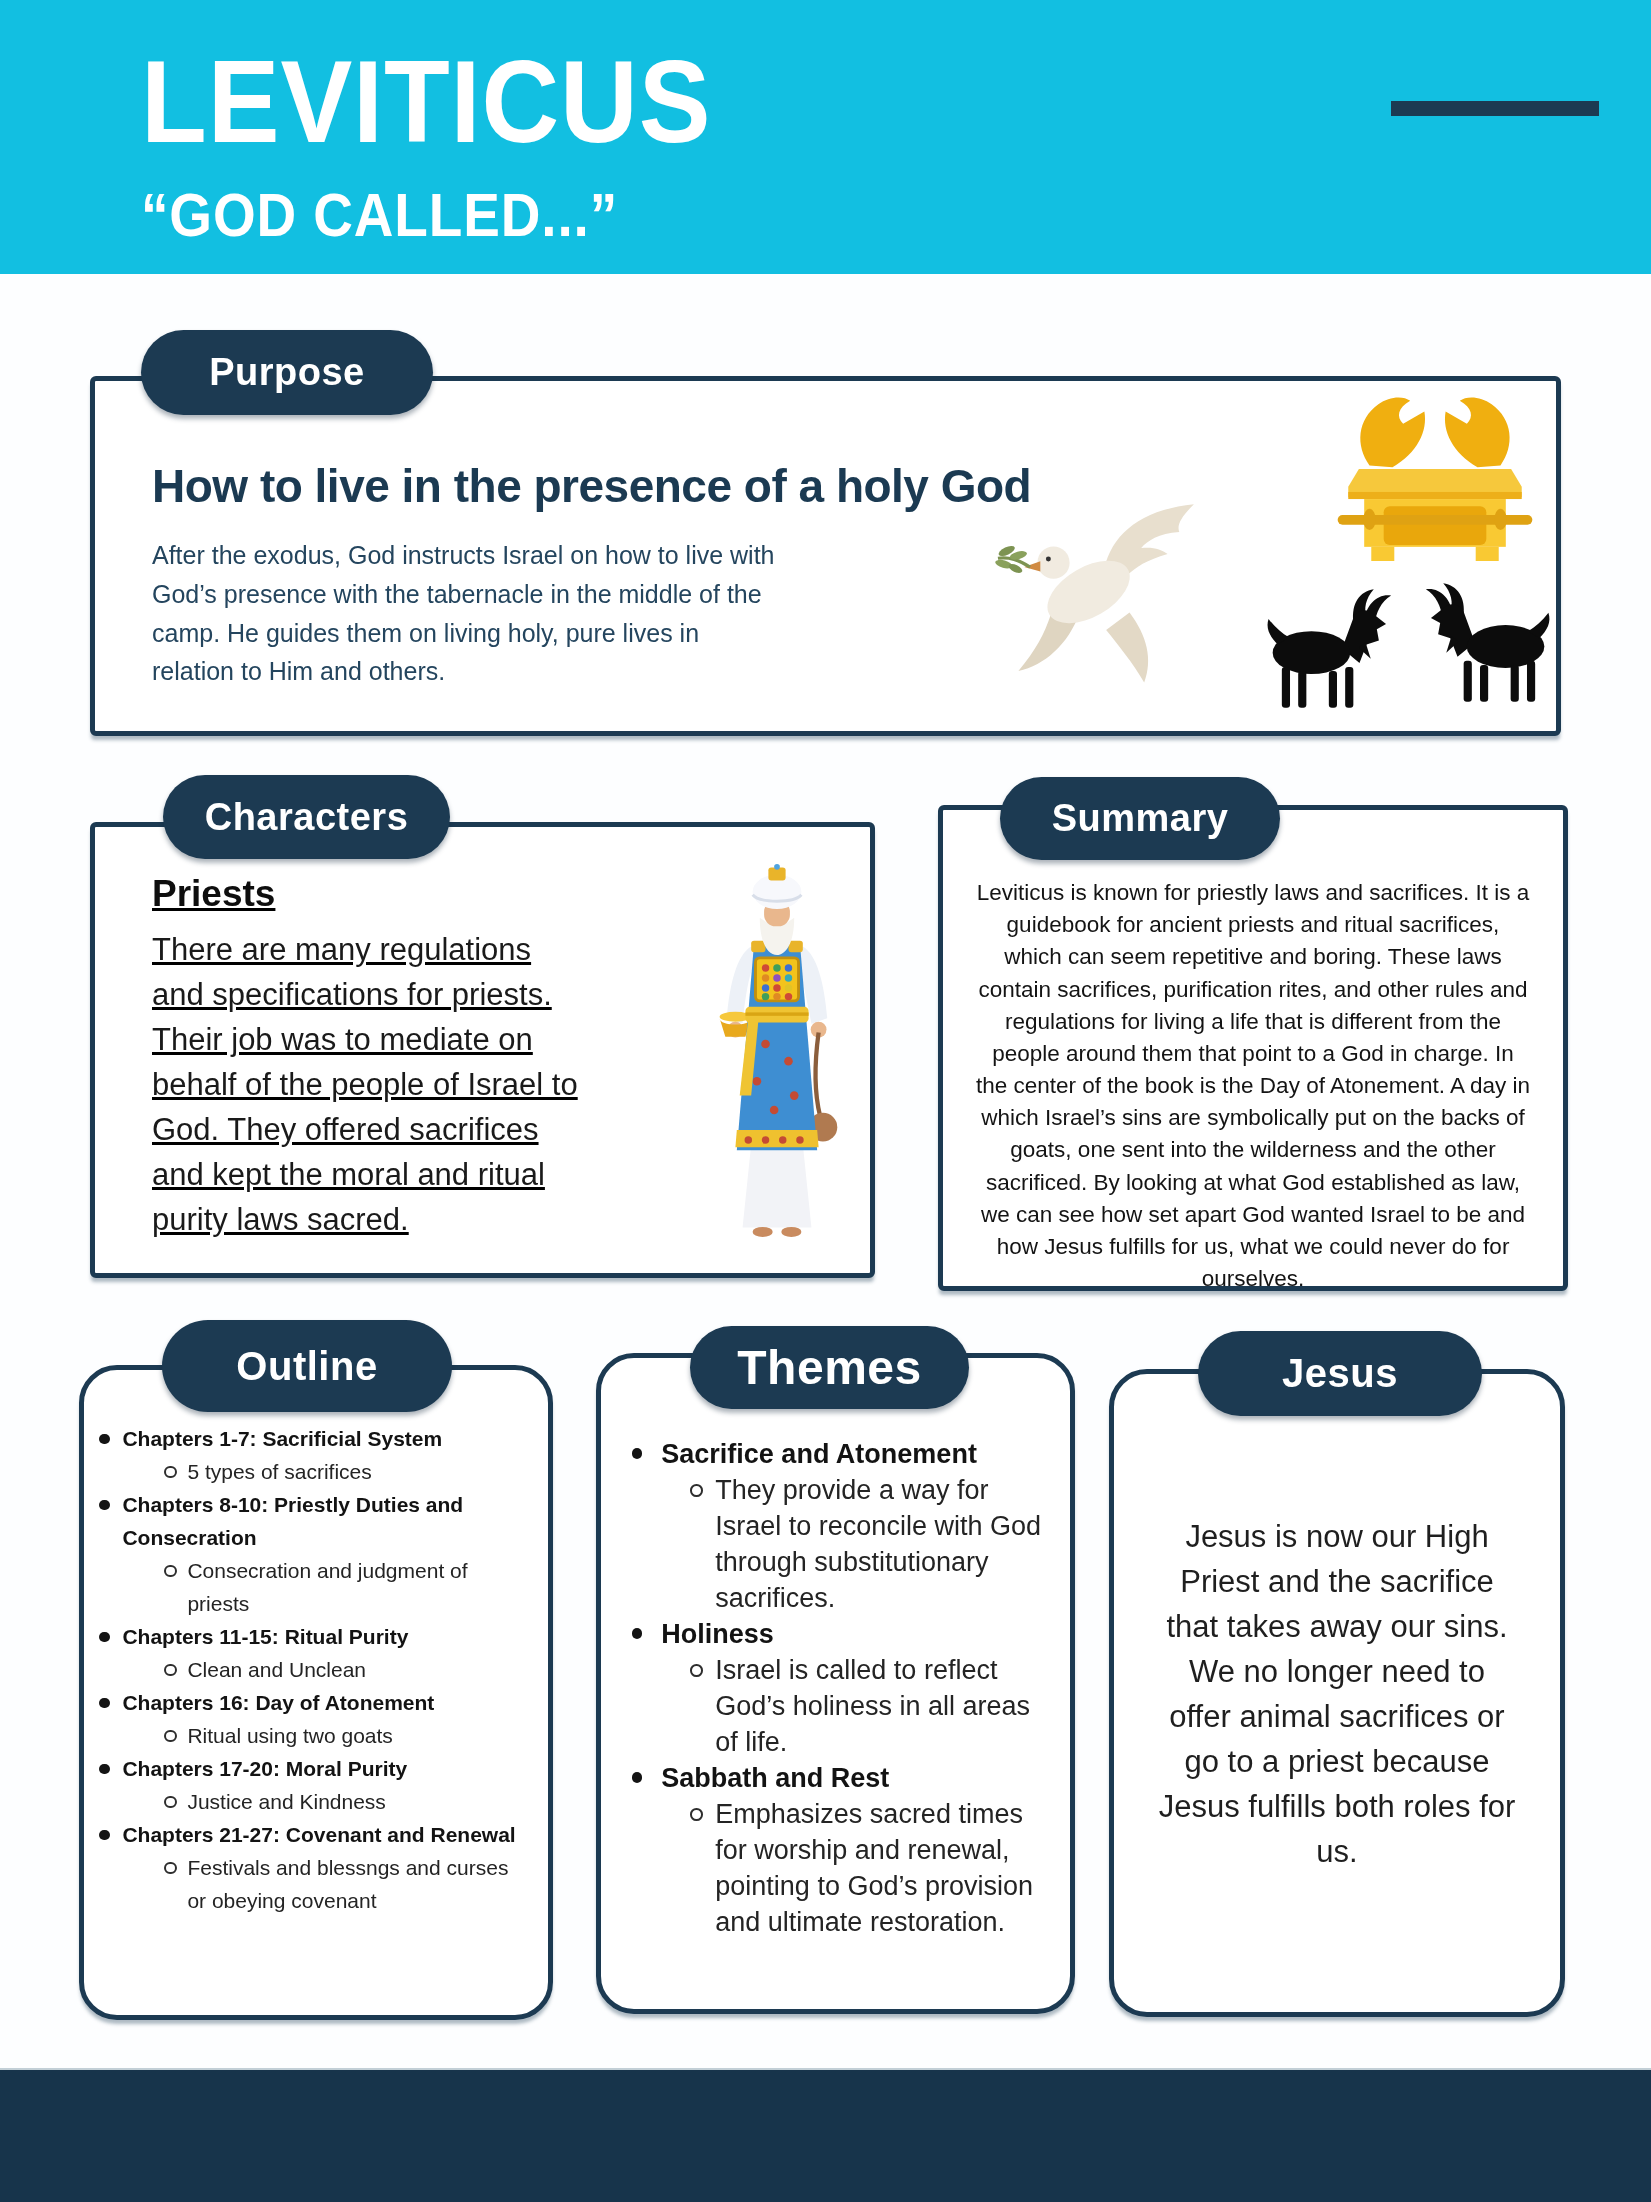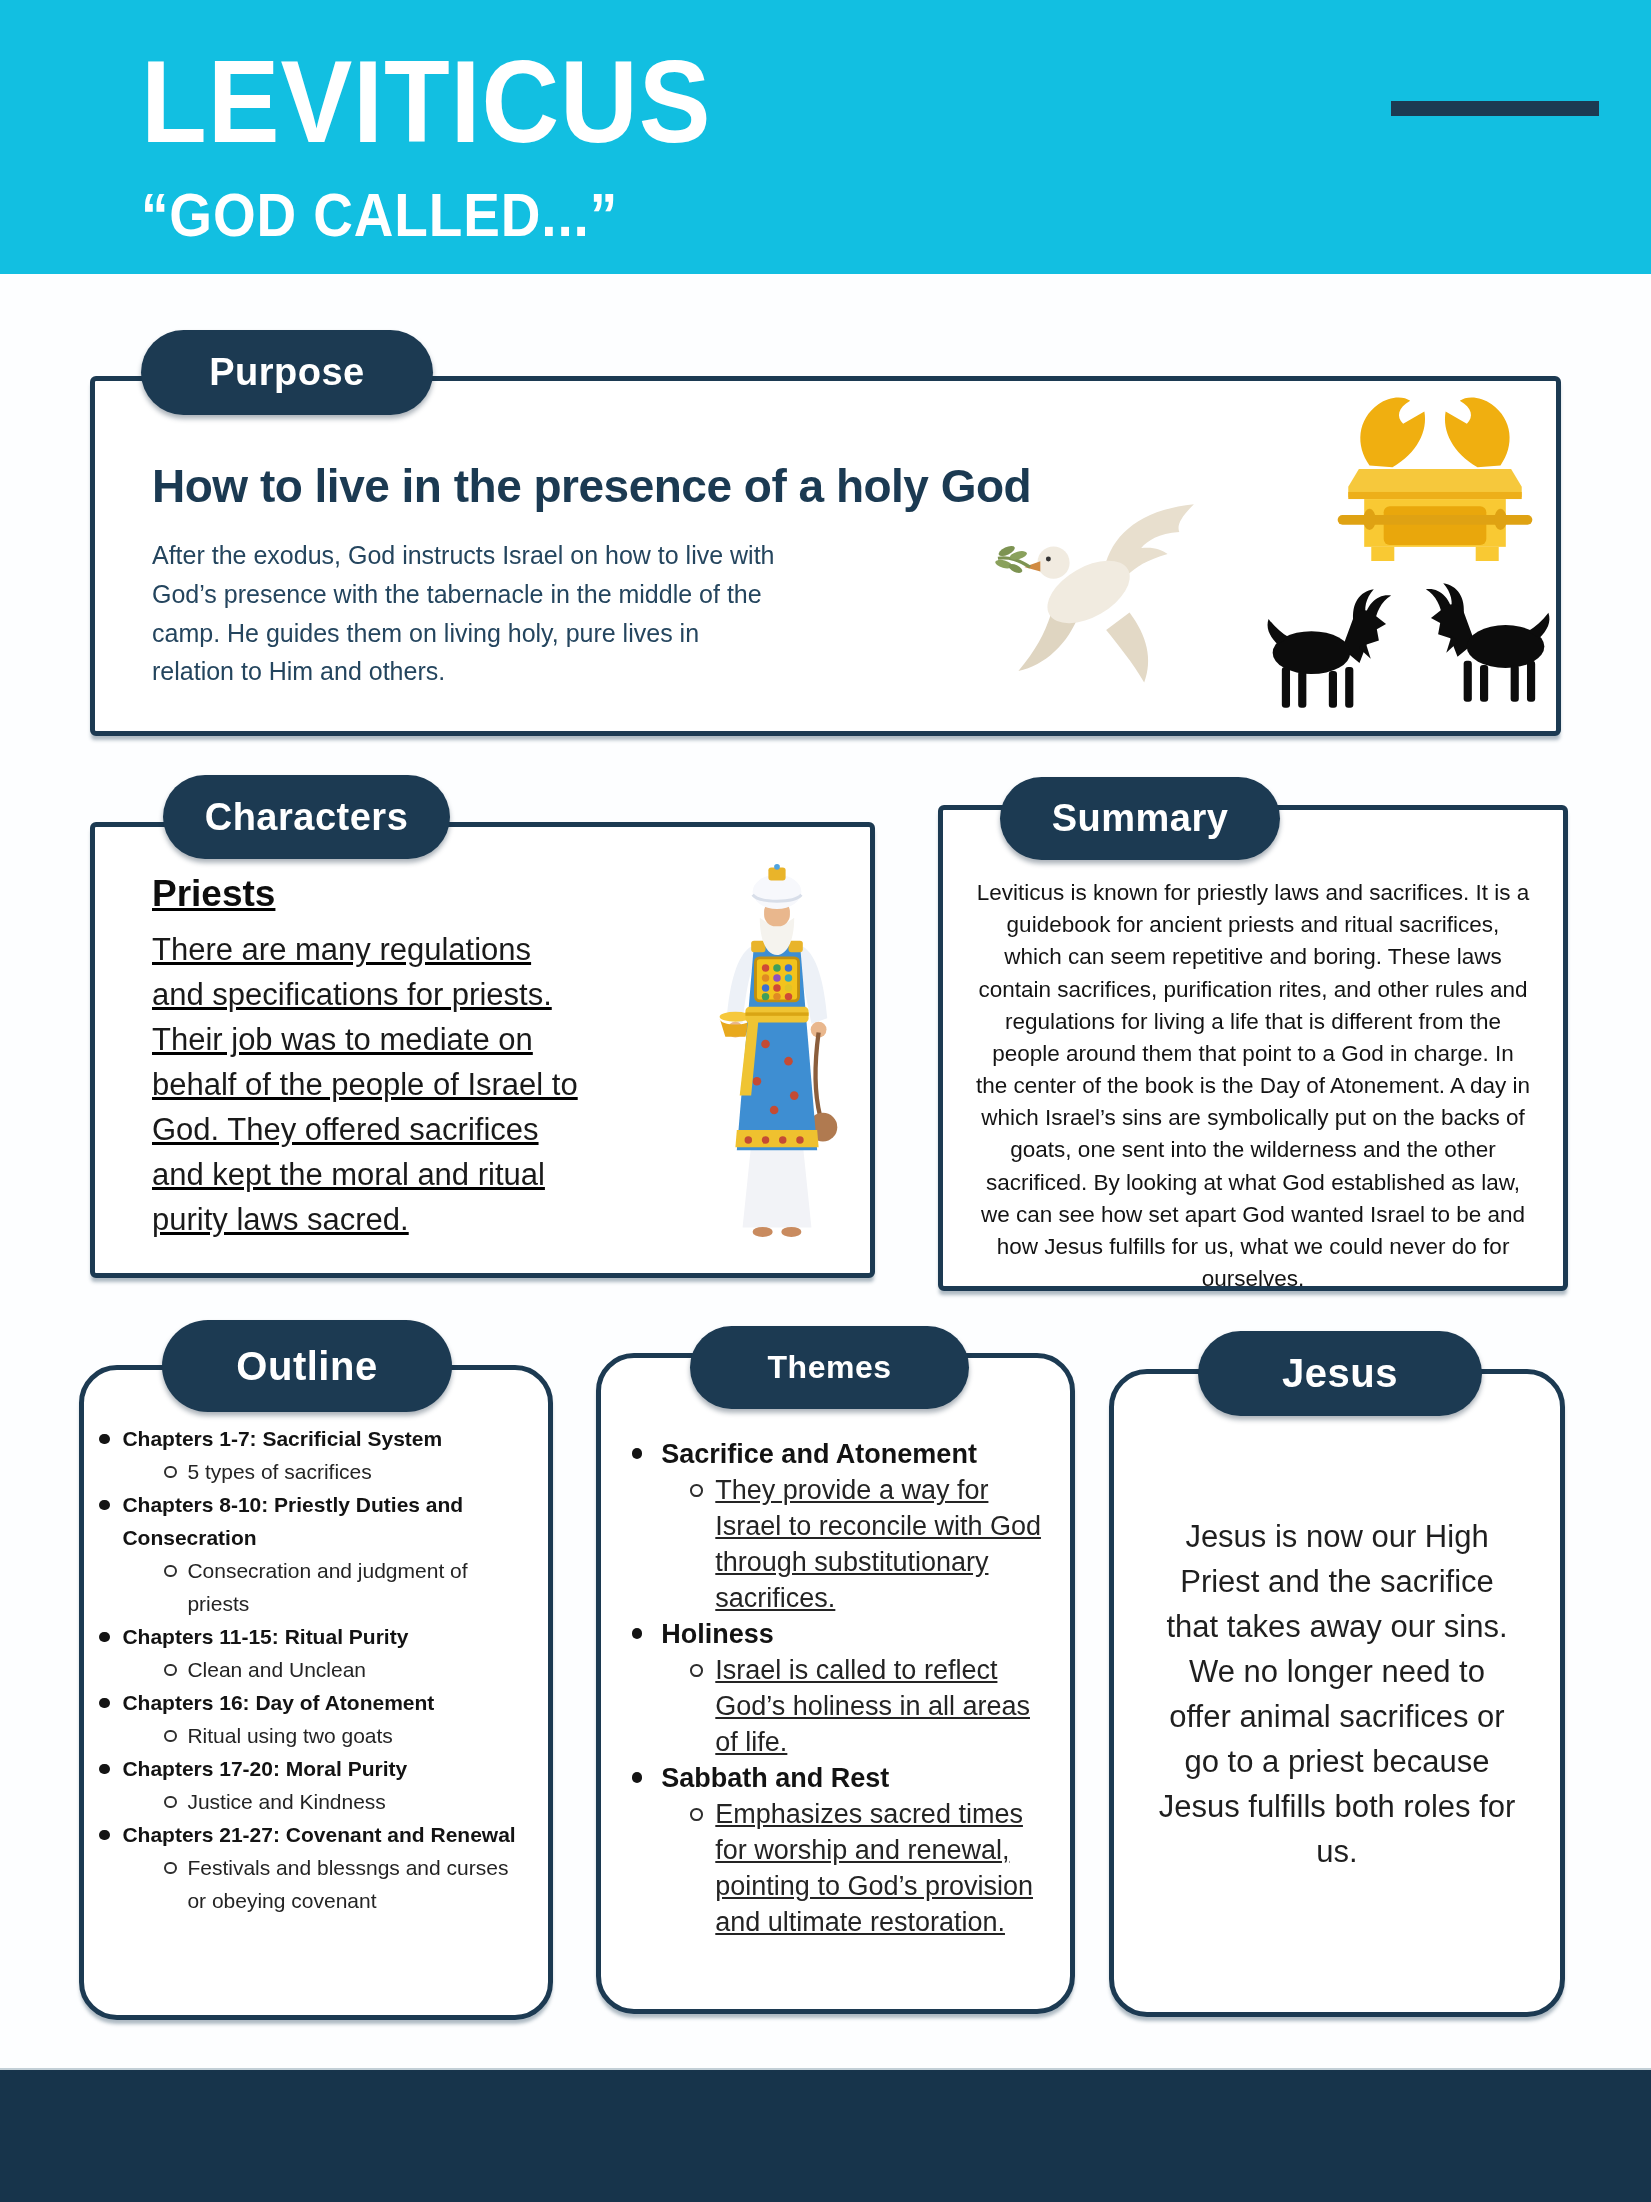--- a/index.html
+++ b/index.html
@@ -52,38 +52,38 @@
   .characters-body{margin:13.4px 0 0;padding-left:57px;max-width:432px;font-size:31px;line-height:1.45;color:var(--ink);}
   .art-priest{position:absolute;right:27px;top:36px;width:132px;height:382px;}
   
   .card-summary{left:938px;top:805px;width:630px;height:486px;}
   .pill-summary{left:57px;top:-33px;width:280px;height:83px;}
   .summary-body{margin:0;padding:67px 32.5px 0;font-size:22.5px;line-height:1.43;color:#141414;text-align:center;}
   
   .card-outline{left:79px;top:1365px;width:474px;height:655px;border-radius:38px;}
   .pill-outline{left:78px;top:-50px;width:290px;height:92px;font-size:40px;}
   .card-themes{left:596px;top:1353px;width:479px;height:661px;border-radius:38px;}
-  .pill-themes{left:89px;top:-32px;width:279px;height:83px;font-size:32px;}
+  .pill-themes{left:89px;top:-32px;width:279px;height:83px;font-size:48px;}
   .card-jesus{left:1109px;top:1369px;width:456px;height:648px;border-radius:38px;}
   .pill-jesus{left:84px;top:-43px;width:284px;height:85px;font-size:40px;}
   ul.bullet-list{list-style:none;margin:0;}
   .card-outline ul.bullet-list{padding:52px 23px 0 13.4px;font-size:21px;line-height:33px;}
   .card-themes  ul.bullet-list{padding:78px 15.3px 0 15.3px;font-size:27px;line-height:36px;}
   .b-item{position:relative;color:#131313;}
   .card-outline .b-item{padding-left:25px;}
   .card-themes  .b-item{padding-left:45px;}
   .b-title{font-weight:bold;}
   .b-item::before{content:'';position:absolute;width:10.5px;height:10.5px;border-radius:50%;background:#141414;}
   .card-outline .b-item::before{left:1.9px;top:11.5px;}
   .card-themes  .b-item::before{left:15.3px;top:12.4px;}
   ul.sub-list{list-style:none;margin:0;padding:0;font-weight:normal;color:#242424;}
   .sub-item{position:relative;}
   .card-outline .sub-item{padding-left:65px;}
   .card-outline .sub-item::before{content:'';position:absolute;left:42px;top:10.5px;width:8.6px;height:8.6px;border:2.4px solid #2e2e2e;border-radius:50%;}
-  .card-themes .sub-item{padding-left:54px;text-decoration:underline;}
+  .card-themes .sub-item{padding-left:54px;}
   .card-themes .sub-item::before{content:'';position:absolute;left:29px;top:12.4px;width:8.6px;height:8.6px;border:2.4px solid #2e2e2e;border-radius:50%;}
   .jesus-body{margin:0;padding:141px 44px 0;font-size:31px;line-height:1.45;color:#1F1F1F;text-align:center;}
   
   .footer{position:absolute;left:0;top:2068px;width:1652px;height:135px;background:var(--footer-navy);border-top:2.9px solid #C2CfD6;box-sizing:border-box;}
 </style>
 </head>
 <body>
 
 <div class="canvas">
 

